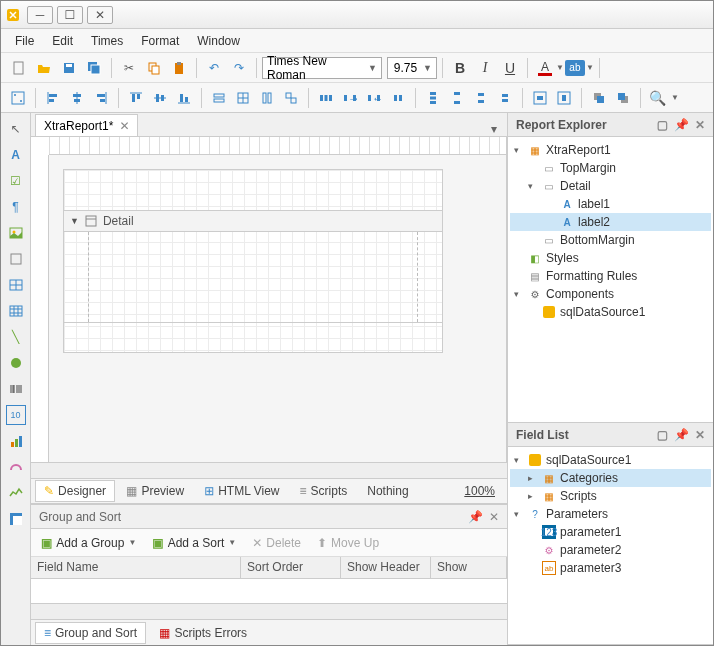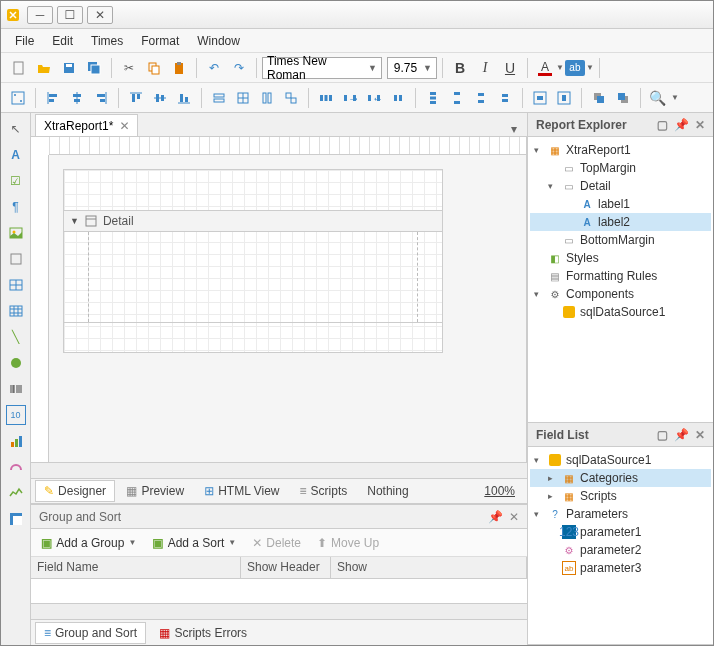--- a/index.html
+++ b/index.html
@@ -49,21 +49,21 @@
 .panel { border-top: 1px solid #ccc; background: #f4f4f4; }
 .panelhdr { height: 24px; display: flex; align-items: center; padding: 0 8px; color: #666; background: #f0f0f0; border-bottom: 1px solid #ccc; }
 .panelhdr .pbtns { margin-left: auto; display: flex; gap: 6px; color: #888; }
 .panelrow { height: 28px; display: flex; align-items: center; padding: 0 6px; gap: 8px; border-bottom: 1px solid #ddd; background: #fafafa; }
 .linkbtn { display: flex; align-items: center; gap: 4px; cursor: pointer; color: #333; padding: 2px 4px; }
 .linkbtn.disabled { color: #aaa; }
 .plus { color: #6eaa3a; font-weight: bold; }
 .gridhdr { height: 22px; display: flex; background: #f0f0f0; border-bottom: 1px solid #ccc; }
 .gridhdr > div { padding: 3px 6px; border-right: 1px solid #ccc; color: #555; }
 .bottomtabs { height: 26px; background: #f4f4f4; border-top: 1px solid #ccc; display: flex; align-items: center; padding: 0 4px; gap: 4px; }
-.rightpanels { width: 186px; background: #c4b5fd; display: flex; flex-direction: column; border-left: 1px solid #ccc; }
+.rightpanels { width: 206px; background: #c4b5fd; display: flex; flex-direction: column; border-left: 1px solid #ccc; }
 .rpanel { flex: 1; display: flex; flex-direction: column; border-bottom: 1px solid #ccc; overflow: hidden; }
 .rpanel .panelhdr { background: #ececec; font-weight: bold; color: #555; }
 .tree { flex: 1; background: #fff; overflow: auto; padding: 4px 2px; }
 .tnode { display: flex; align-items: center; gap: 4px; height: 18px; padding-left: 4px; cursor: pointer; color: #333; }
 .tnode.selected { background: #cde6f7; }
 .expander { width: 10px; color: #666; font-size: 9px; cursor: pointer; }
 .ticon { width: 14px; height: 14px; display: flex; align-items: center; justify-content: center; font-size: 10px; }
 .ic-report { color: #e07b00; }
 .ic-margin { color: #888; }
 .ic-detail { color: #888; }
@@ -485,20 +485,21 @@
               <span>✕</span>
               <span>Delete</span>
             </div>
           <div class="linkbtn disabled">
               <span>⬆</span>
               <span>Move Up</span>
             </div>
         </div>
         <div class="gridhdr">
           <div style="width:210px">Field Name</div>
+          <div style="width:100px">Sort Order</div>
           <div style="width:90px">Show Header</div>
           <div style="flex:1">Show</div>
         </div>
         <div style="height:24px;background:#fff"></div>
         <div class="hscroll"></div>
       </div>
 
       <div class="bottomtabs">
         <div class="vtab active">
             <span style="color:#3b87c8">≡</span>
@@ -605,21 +606,21 @@
               <span class="ticon ic-table">▦</span>
               <span>Scripts</span>
             </div>
           <div class="tnode">
               <span class="expander">▾</span>
               <span class="ticon ic-params">?</span>
               <span>Parameters</span>
             </div>
           <div class="tnode" style="padding-left:18px">
               <span class="expander"></span>
-              <span class="ticon ic-p123" style="font-size:12px;border:7px solid #0369a1">123</span>
+              <span class="ticon ic-p123" style="font-size:10px;border:3px solid #0369a1">123</span>
               <span>parameter1</span>
             </div>
           <div class="tnode" style="padding-left:18px">
               <span class="expander"></span>
               <span class="ticon ic-pgear">⚙</span>
               <span>parameter2</span>
             </div>
           <div class="tnode" style="padding-left:18px">
               <span class="expander"></span>
               <span class="ticon ic-pab" style="font-size:8px;border:1px solid #e07b00">ab</span>

